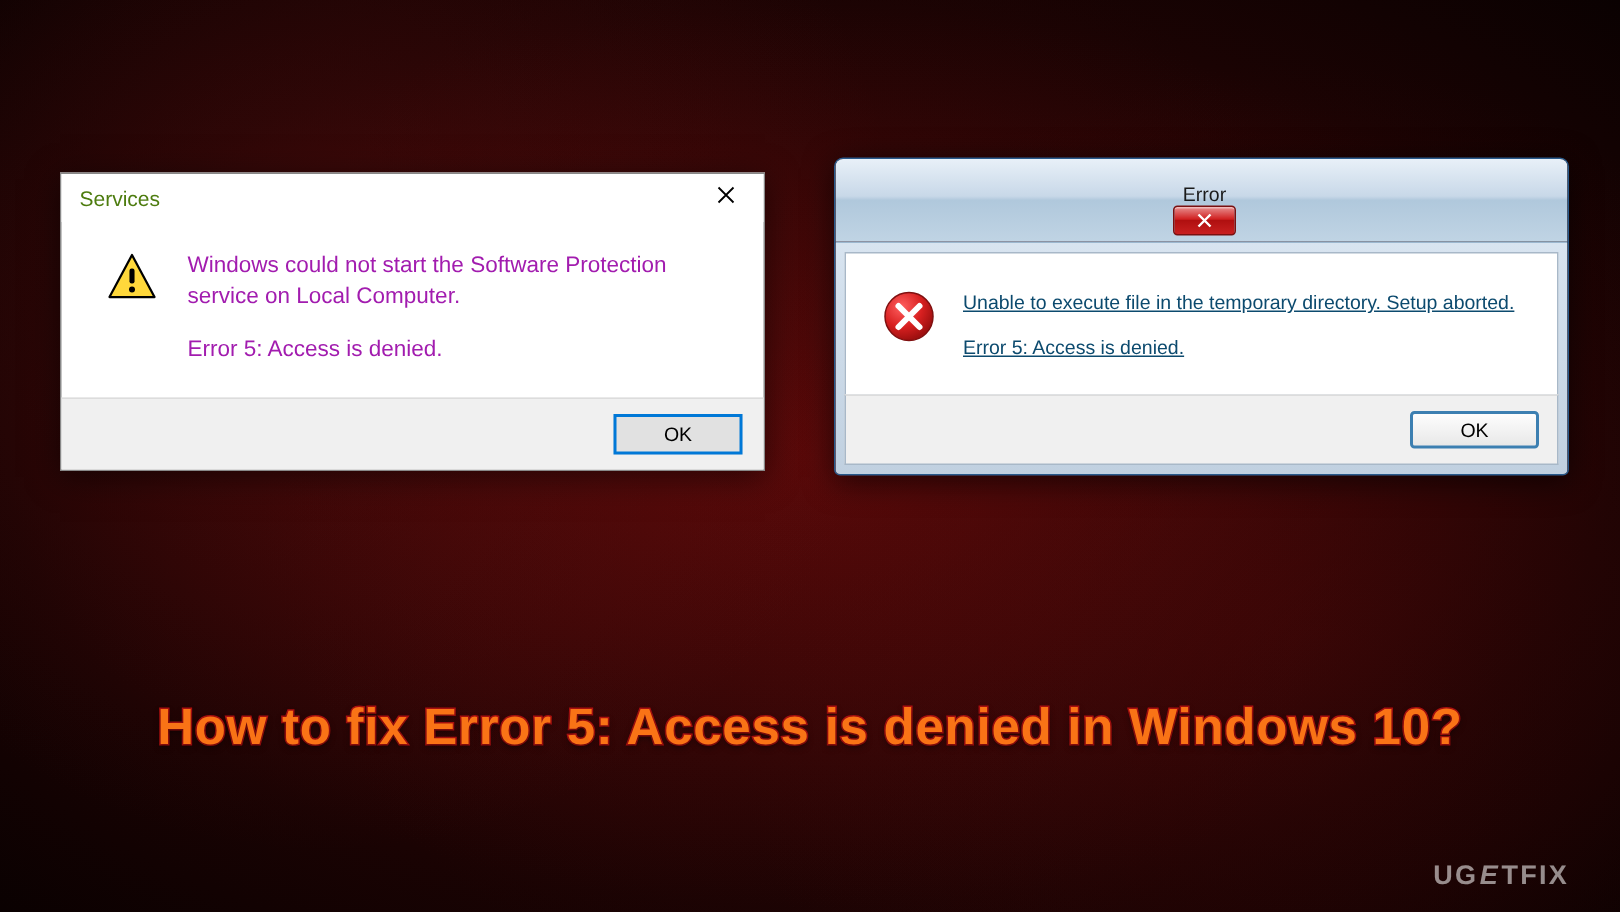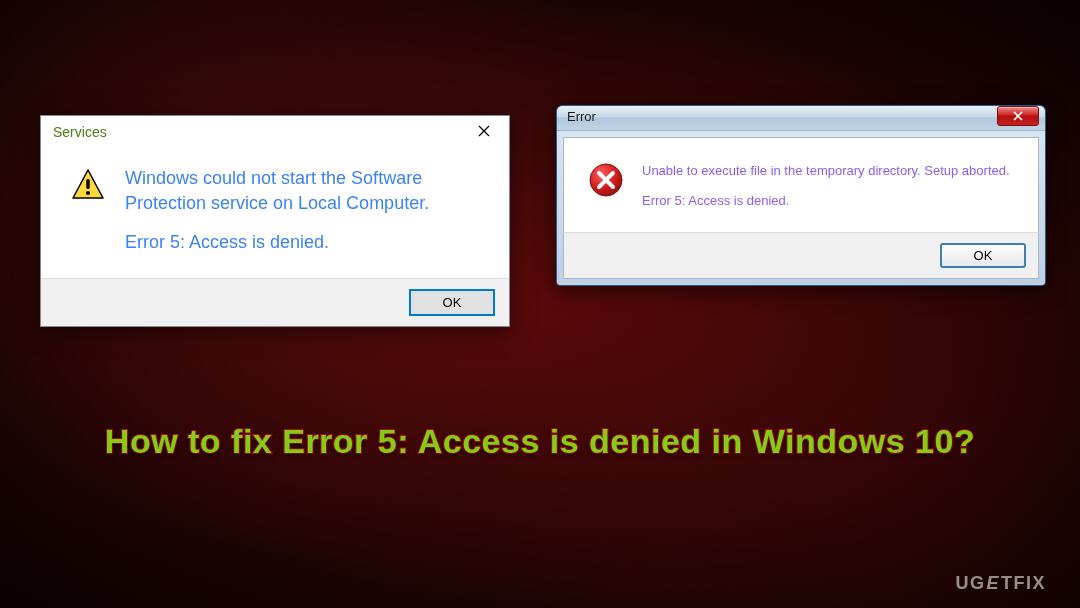--- a/index.html
+++ b/index.html
@@ -55,22 +55,22 @@
       display: flex;
       padding: 18px 20px 22px 30px;
       gap: 20px;
       align-items: flex-start;
     }
     .dialog-win10 .icon-wrap {
       flex: 0 0 auto;
       padding-top: 2px;
     }
     .dialog-win10 .msg {
-      font-size: 18px;
-      color: #3b82f6;
+      font-size: 15px;
+      color: #a21caf;
       line-height: 1.4;
     }
     .dialog-win10 .msg .line2 {
       margin-top: 14px;
     }
     .dialog-win10 .footer {
       background: #f0f0f0;
       border-top: 1px solid #dcdcdc;
       padding: 10px 14px;
       text-align: right;
@@ -95,22 +95,23 @@
       border: 1px solid #285a8c;
       box-shadow: 0 4px 20px rgba(0,0,0,0.6);
       border-radius: 6px 6px 4px 4px;
       overflow: hidden;
     }
     .dialog-win7 .titlebar {
       background: linear-gradient(to bottom, #e8f0f8 0%, #c8d8e8 45%, #b0c8dc 50%, #c0d4e4 100%);
       display: flex;
       justify-content: space-between;
       align-items: center;
-      padding: 0 6px 4px 10px;
+      padding: 16px 6px 4px 10px;
       border-bottom: 1px solid #9cb8d0;
+      flex-direction: column;
     }
     .dialog-win7 .titlebar .title {
       font-size: 13px;
       color: #1a1a1a;
     }
     .dialog-win7 .titlebar .close {
       width: 42px;
       height: 20px;
       background: linear-gradient(to bottom, #e89090 0%, #d02020 45%, #b01010 50%, #c82020 100%);
       border: 1px solid #7a1010;
@@ -133,22 +134,23 @@
       display: flex;
       padding: 24px 20px 22px 24px;
       gap: 18px;
       align-items: flex-start;
     }
     .dialog-win7 .icon-wrap {
       flex: 0 0 auto;
     }
     .dialog-win7 .msg {
       font-size: 13px;
-      color: #8b5cf6;
+      color: #0c4a6e;
       line-height: 1.4;
+      text-decoration: underline;
     }
     .dialog-win7 .msg .line2 {
       margin-top: 12px;
     }
     .dialog-win7 .footer {
       background: #f0f0f0;
       border: 1px solid #a8b8c8;
       border-top: 1px solid #dcdcdc;
       padding: 10px 12px;
       text-align: right;
@@ -164,26 +166,26 @@
       font-size: 13px;
       color: #000;
       text-align: center;
     }
 
     
     .headline {
       position: absolute;
       left: 0;
       right: 0;
-      top: 422px;
+      top: 466px;
       text-align: center;
       font-family: Arial, sans-serif;
       font-size: 34px;
       font-weight: 900;
-      color: #84cc16;
+      color: #f97316;
       -webkit-text-stroke: 2px #b01010;
       paint-order: stroke fill;
       text-shadow: 0 2px 4px rgba(0,0,0,0.5);
       letter-spacing: 0.5px;
     }
 
     
     .watermark {
       position: absolute;
       right: 34px;

